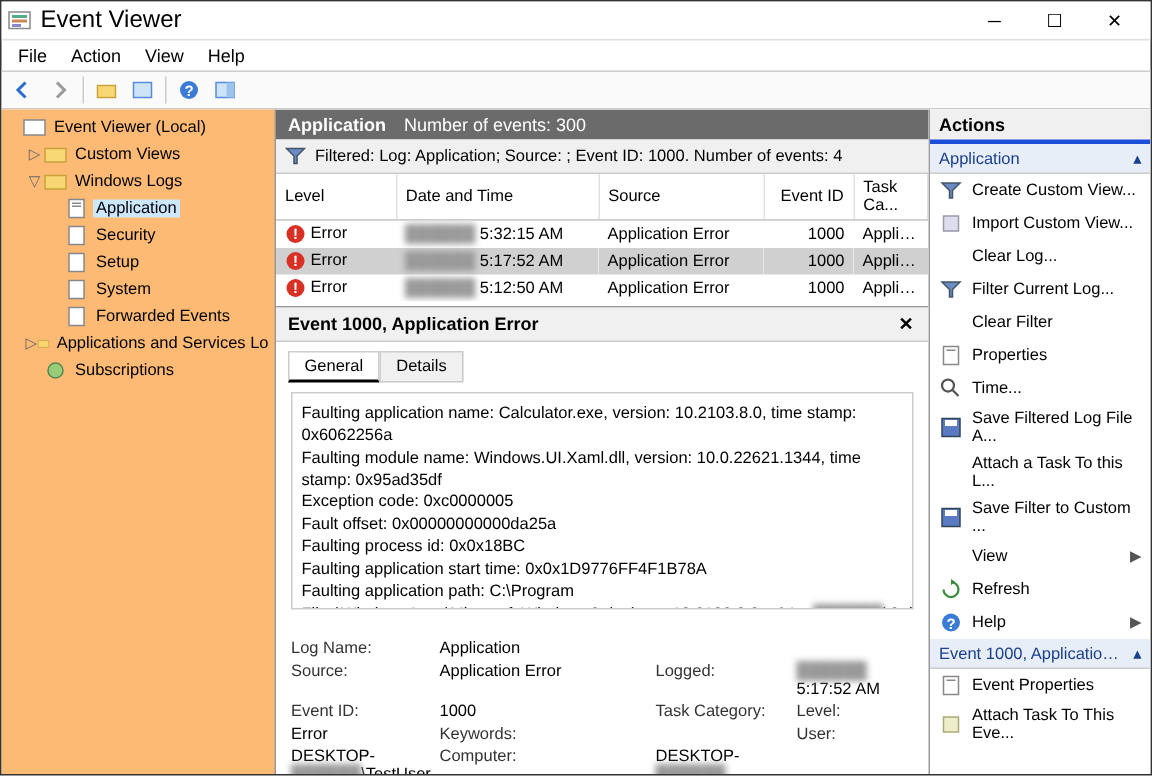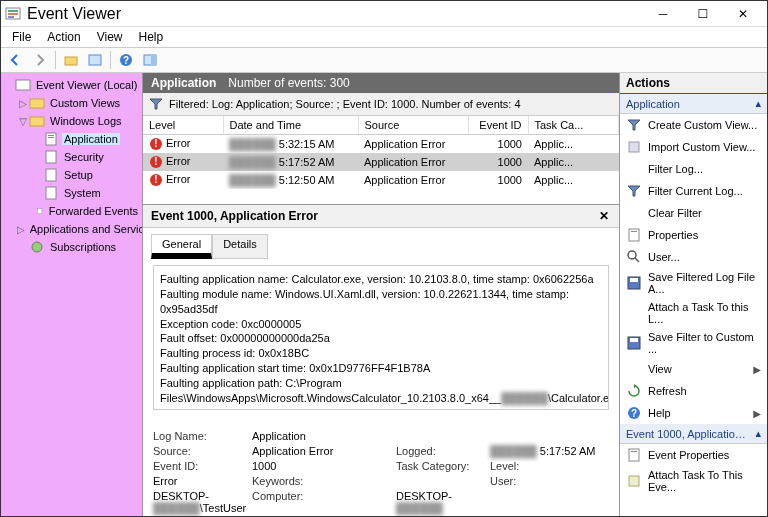--- a/index.html
+++ b/index.html
@@ -7,21 +7,21 @@
 .titlebar { height: 26px; background: #fff; display: flex; align-items: center; padding: 0 4px; border-bottom: 1px solid #ddd; }
 .titlebar .app-icon { width: 16px; height: 16px; margin-right: 6px; }
 .titlebar .title-text { flex: 1; font-size: 16px; }
 .titlebar .win-btn { width: 40px; height: 22px; display: flex; align-items: center; justify-content: center; font-size: 12px; font-family: Arial; }
 .menubar { height: 20px; display: flex; align-items: center; padding: 0 4px; gap: 2px; }
 .menubar .mitem { padding: 2px 7px; font-size: 12px; }
 .toolbar { height: 26px; border-top: 1px solid #ccc; border-bottom: 1px solid #ccc; display: flex; align-items: center; padding: 0 4px; gap: 2px; background: #fafafa; }
 .tool-btn { width: 22px; height: 22px; display: flex; align-items: center; justify-content: center; border: 1px solid transparent; }
 .tool-sep { width: 1px; height: 18px; background: #ccc; margin: 0 2px; }
 .main { display: flex; height: calc(100% - 72px); }
-.tree-panel { width: 142px; border-right: 1px solid #999; overflow: hidden; background: #f0abfc; }
+.tree-panel { width: 183px; border-right: 1px solid #999; overflow: hidden; background: #fdba74; }
 .tree { padding: 3px 2px; }
 .tree-item { display: flex; align-items: center; padding: 1px 0; white-space: nowrap; }
 .tree-item .twist { width: 12px; text-align: center; color: #666; font-size: 10px; }
 .tree-item .ticon { width: 16px; height: 16px; margin-right: 3px; }
 .tree-item.selected .lbl { background: #cce8ff; padding: 0 2px; }
 .tree-item .lbl { padding: 0 2px; }
 .lvl1 { padding-left: 0; }
 .lvl2 { padding-left: 14px; }
 .lvl3 { padding-left: 28px; }
 .center-panel { flex: 1; display: flex; flex-direction: column; background: #fff; border-right: 1px solid #999; overflow: hidden; }
@@ -32,28 +32,28 @@
 .event-table table { width: 100%; border-collapse: collapse; table-layout: fixed; }
 .event-table th { background: #fff; border-bottom: 1px solid #ccc; border-right: 1px solid #e0e0e0; text-align: left; padding: 3px 6px; font-weight: normal; font-size: 11px; }
 .event-table td { padding: 2px 6px; white-space: nowrap; overflow: hidden; text-overflow: ellipsis; font-size: 11px; }
 .event-table tr.selected td { background: #d0d0d0; }
 .row-icon { width: 14px; height: 14px; vertical-align: middle; margin-right: 3px; }
 .detail-panel { flex: 1; border-top: 1px solid #999; display: flex; flex-direction: column; overflow: hidden; }
 .detail-header { background: #f0f0f0; border-bottom: 1px solid #ccc; padding: 4px 8px; display: flex; justify-content: space-between; align-items: center; font-weight: bold; font-size: 12px; }
 .detail-close { width: 14px; height: 14px; font-weight: bold; cursor: pointer; text-align: center; }
 .tabs { display: flex; padding: 6px 8px 0 8px; }
 .tab { padding: 3px 10px; border: 1px solid #ccc; background: #fff; font-size: 11px; }
-.tab.active { border-bottom: 6px solid #000000; }
+.tab.active { border-bottom: 2px solid #000000; }
 .tab:not(.active) { background: #f0f0f0; }
 .detail-body { padding: 6px 10px; overflow-y: auto; flex: 1; font-size: 11px; }
 .detail-text-box { border: 1px solid #ccc; padding: 6px; margin-bottom: 20px; line-height: 1.35; background: #fff; max-height: 145px; overflow: hidden; }
 .kv-grid { display: grid; grid-template-columns: 95px 140px 90px 1fr; gap: 3px 4px; font-size: 11px; }
 .kv-grid .k { color: #333; }
 .actions-panel { width: 147px; background: #fff; overflow-y: hidden; }
-.actions-header { background: #f0f0f0; border-bottom: 1px solid #1d4ed8; padding: 3px 6px; font-weight: bold; font-size: 12px; }
+.actions-header { background: #f0f0f0; border-bottom: 3px solid #1d4ed8; padding: 3px 6px; font-weight: bold; font-size: 12px; }
 .actions-section { background: #e8eef8; padding: 3px 6px; font-size: 11px; color: #1a3f8b; display: flex; justify-content: space-between; align-items: center; border-bottom: 1px solid #ccc; }
 .action-item { display: flex; align-items: center; padding: 3px 6px; gap: 6px; font-size: 11px; }
 .action-item .aicon { width: 16px; height: 16px; flex-shrink: 0; }
 .action-item .arrow { margin-left: auto; font-size: 10px; color: #555; }
 .redacted { filter: blur(2px); color: #999; user-select: none; }
 .ico-error circle { fill: #d93025; }
 .ico-error text { fill: #fff; font-size: 10px; font-weight: bold; }
 </style>
 </head>
 <body>
@@ -309,21 +309,21 @@
           <span>Create Custom View...</span>
         </div>
         <div class="action-item">
           <svg class="aicon" viewBox="0 0 16 16">
             <rect x="3" y="3" width="10" height="10" fill="#dde" stroke="#99a"></rect>
           </svg>
           <span>Import Custom View...</span>
         </div>
         <div class="action-item">
           <svg class="aicon" viewBox="0 0 16 16"></svg>
-          <span>Filter Log...</span>
+          <span>Clear Log...</span>
         </div>
         <div class="action-item">
           <svg class="aicon" viewBox="0 0 16 16">
             <path d="M2 3 L14 3 L9 8 L9 13 L7 13 L7 8 Z" fill="#6a8bc4" stroke="#456"></path>
           </svg>
           <span>Filter Current Log...</span>
         </div>
         <div class="action-item">
           <svg class="aicon" viewBox="0 0 16 16"></svg>
           <span>Clear Filter</span>
@@ -333,21 +333,21 @@
             <rect x="3" y="2" width="10" height="12" fill="#fff" stroke="#888"></rect>
             <rect x="5" y="4" width="6" height="1" fill="#888"></rect>
           </svg>
           <span>Properties</span>
         </div>
         <div class="action-item">
           <svg class="aicon" viewBox="0 0 16 16">
             <circle cx="6" cy="6" r="4" fill="none" stroke="#555" stroke-width="1.5"></circle>
             <line x1="9" y1="9" x2="13" y2="13" stroke="#555" stroke-width="1.5"></line>
           </svg>
-          <span>User...</span>
+          <span>Time...</span>
         </div>
         <div class="action-item">
           <svg class="aicon" viewBox="0 0 16 16">
             <rect x="2" y="2" width="12" height="12" fill="#5a7bc4" stroke="#345"></rect>
             <rect x="4" y="3" width="8" height="4" fill="#fff"></rect>
           </svg>
           <span>Save Filtered Log File A...</span>
         </div>
         <div class="action-item">
           <svg class="aicon" viewBox="0 0 16 16"></svg>

